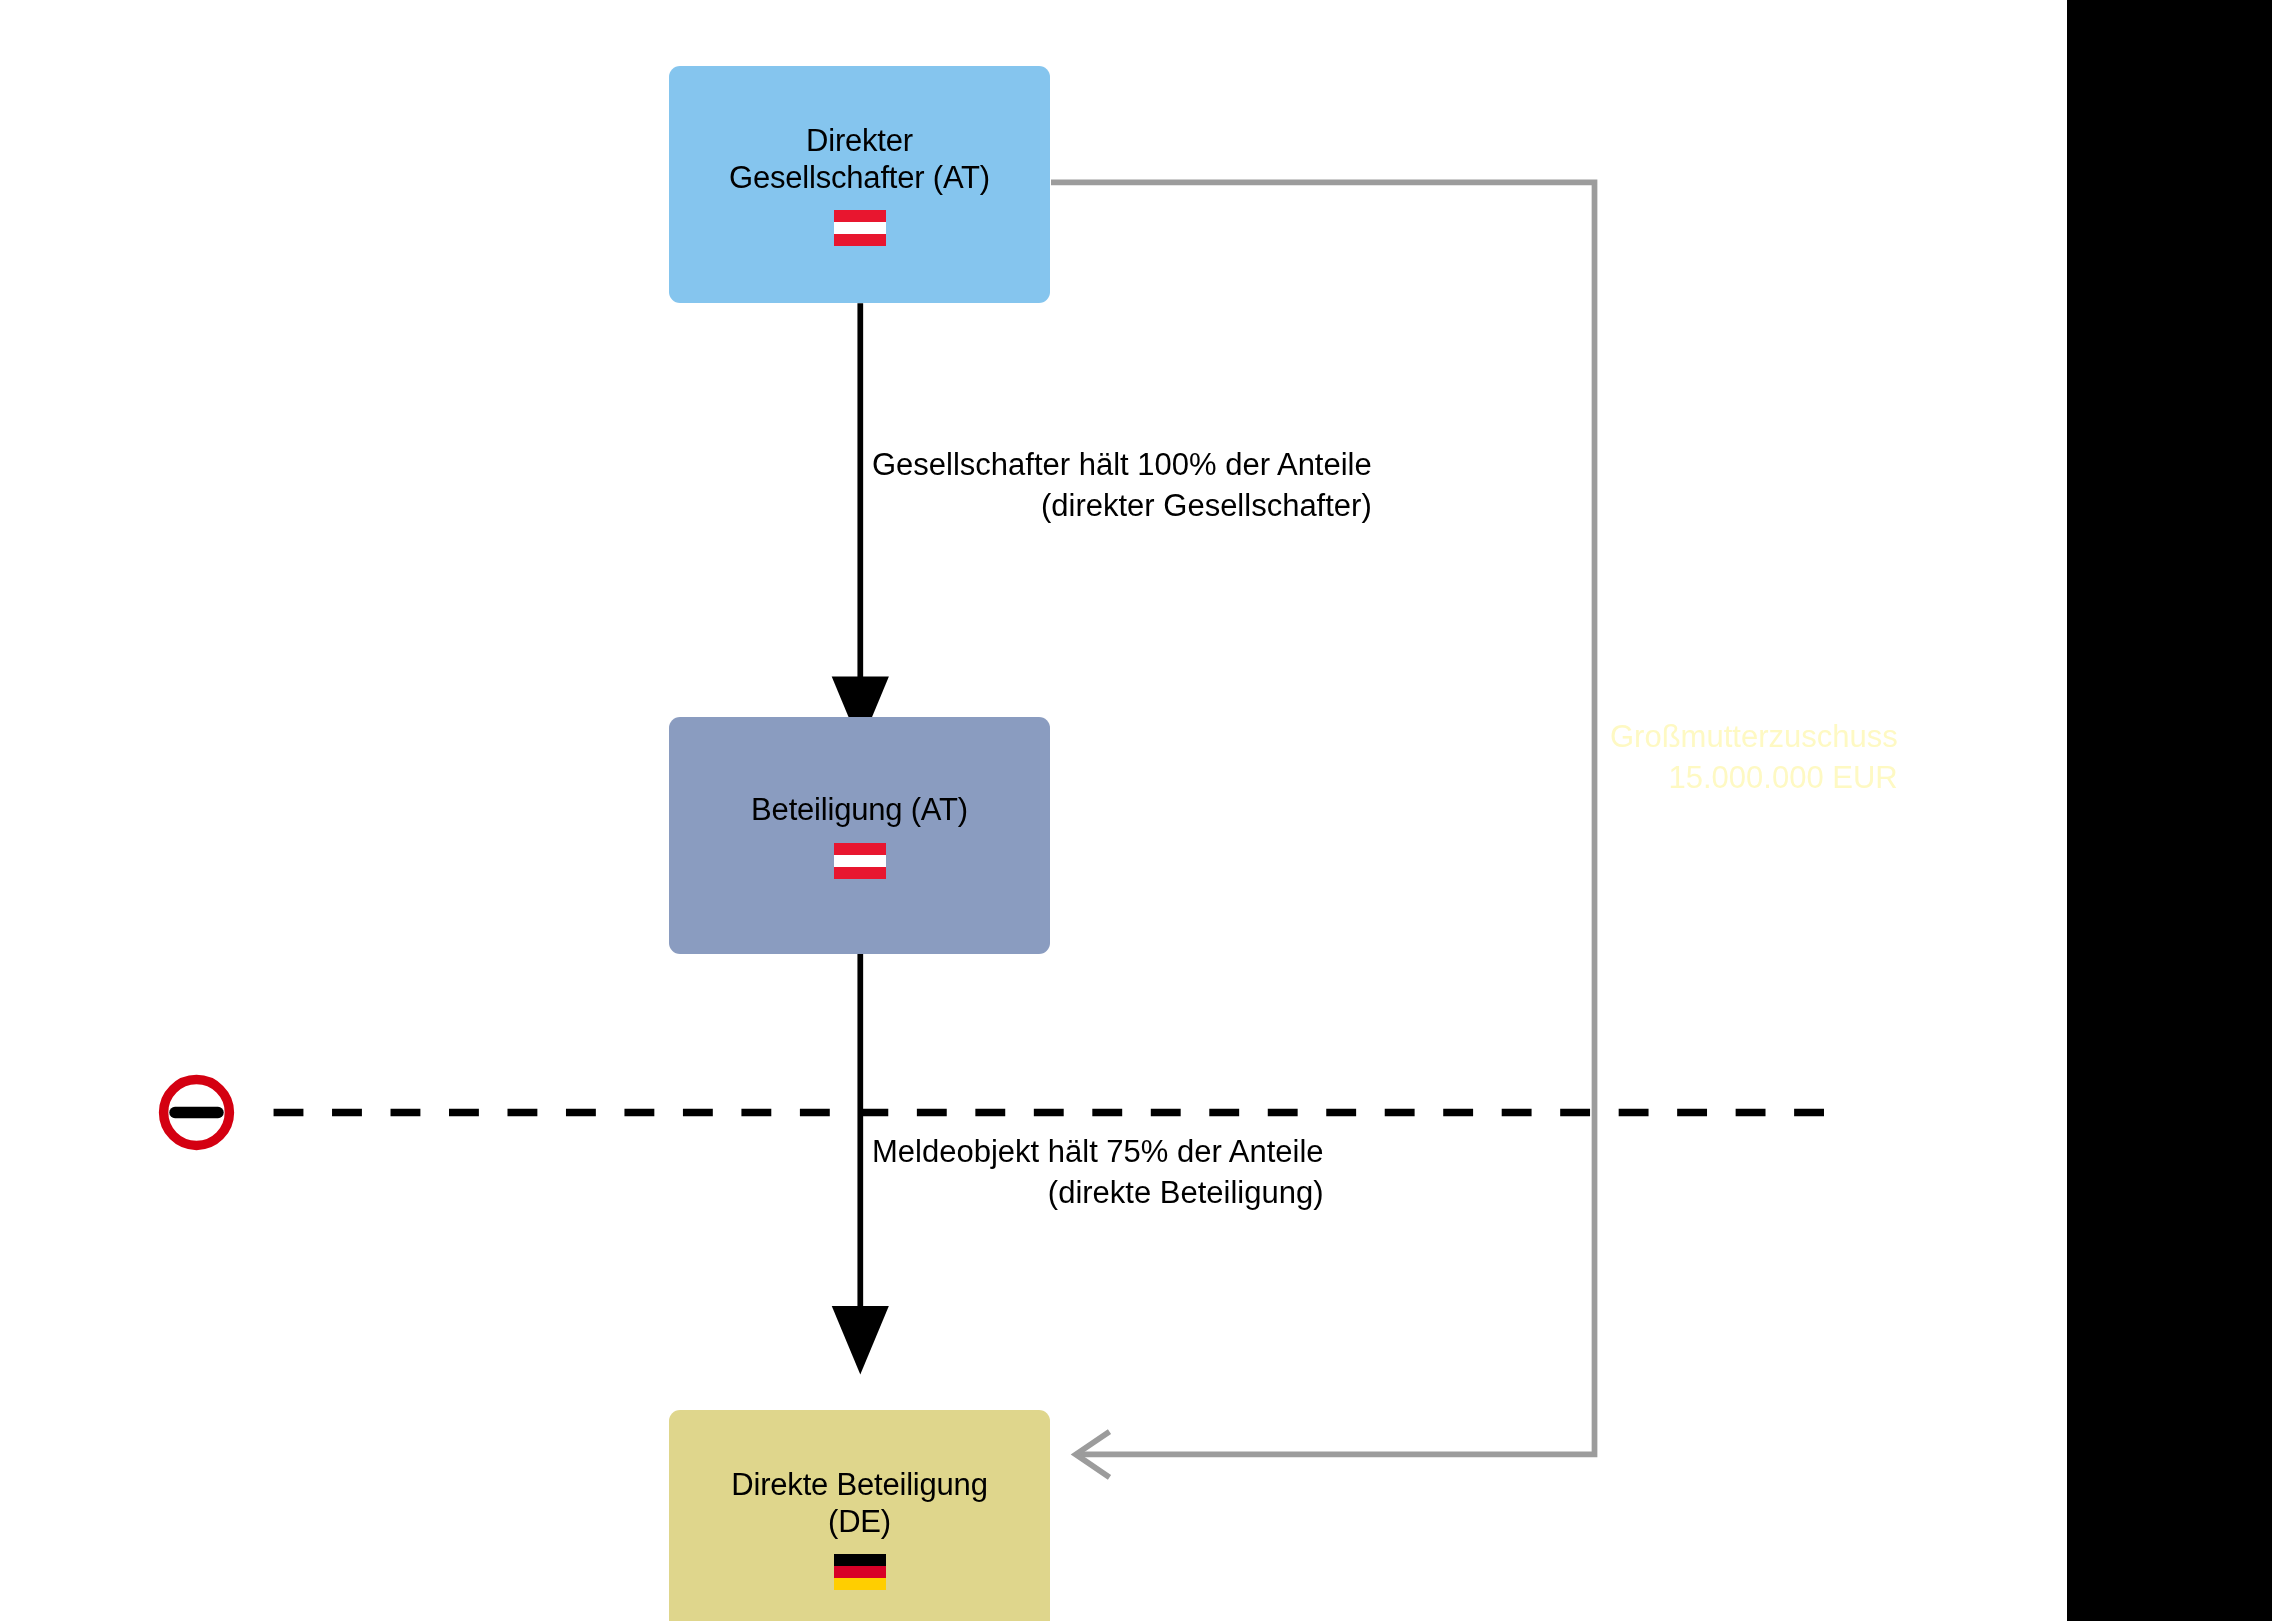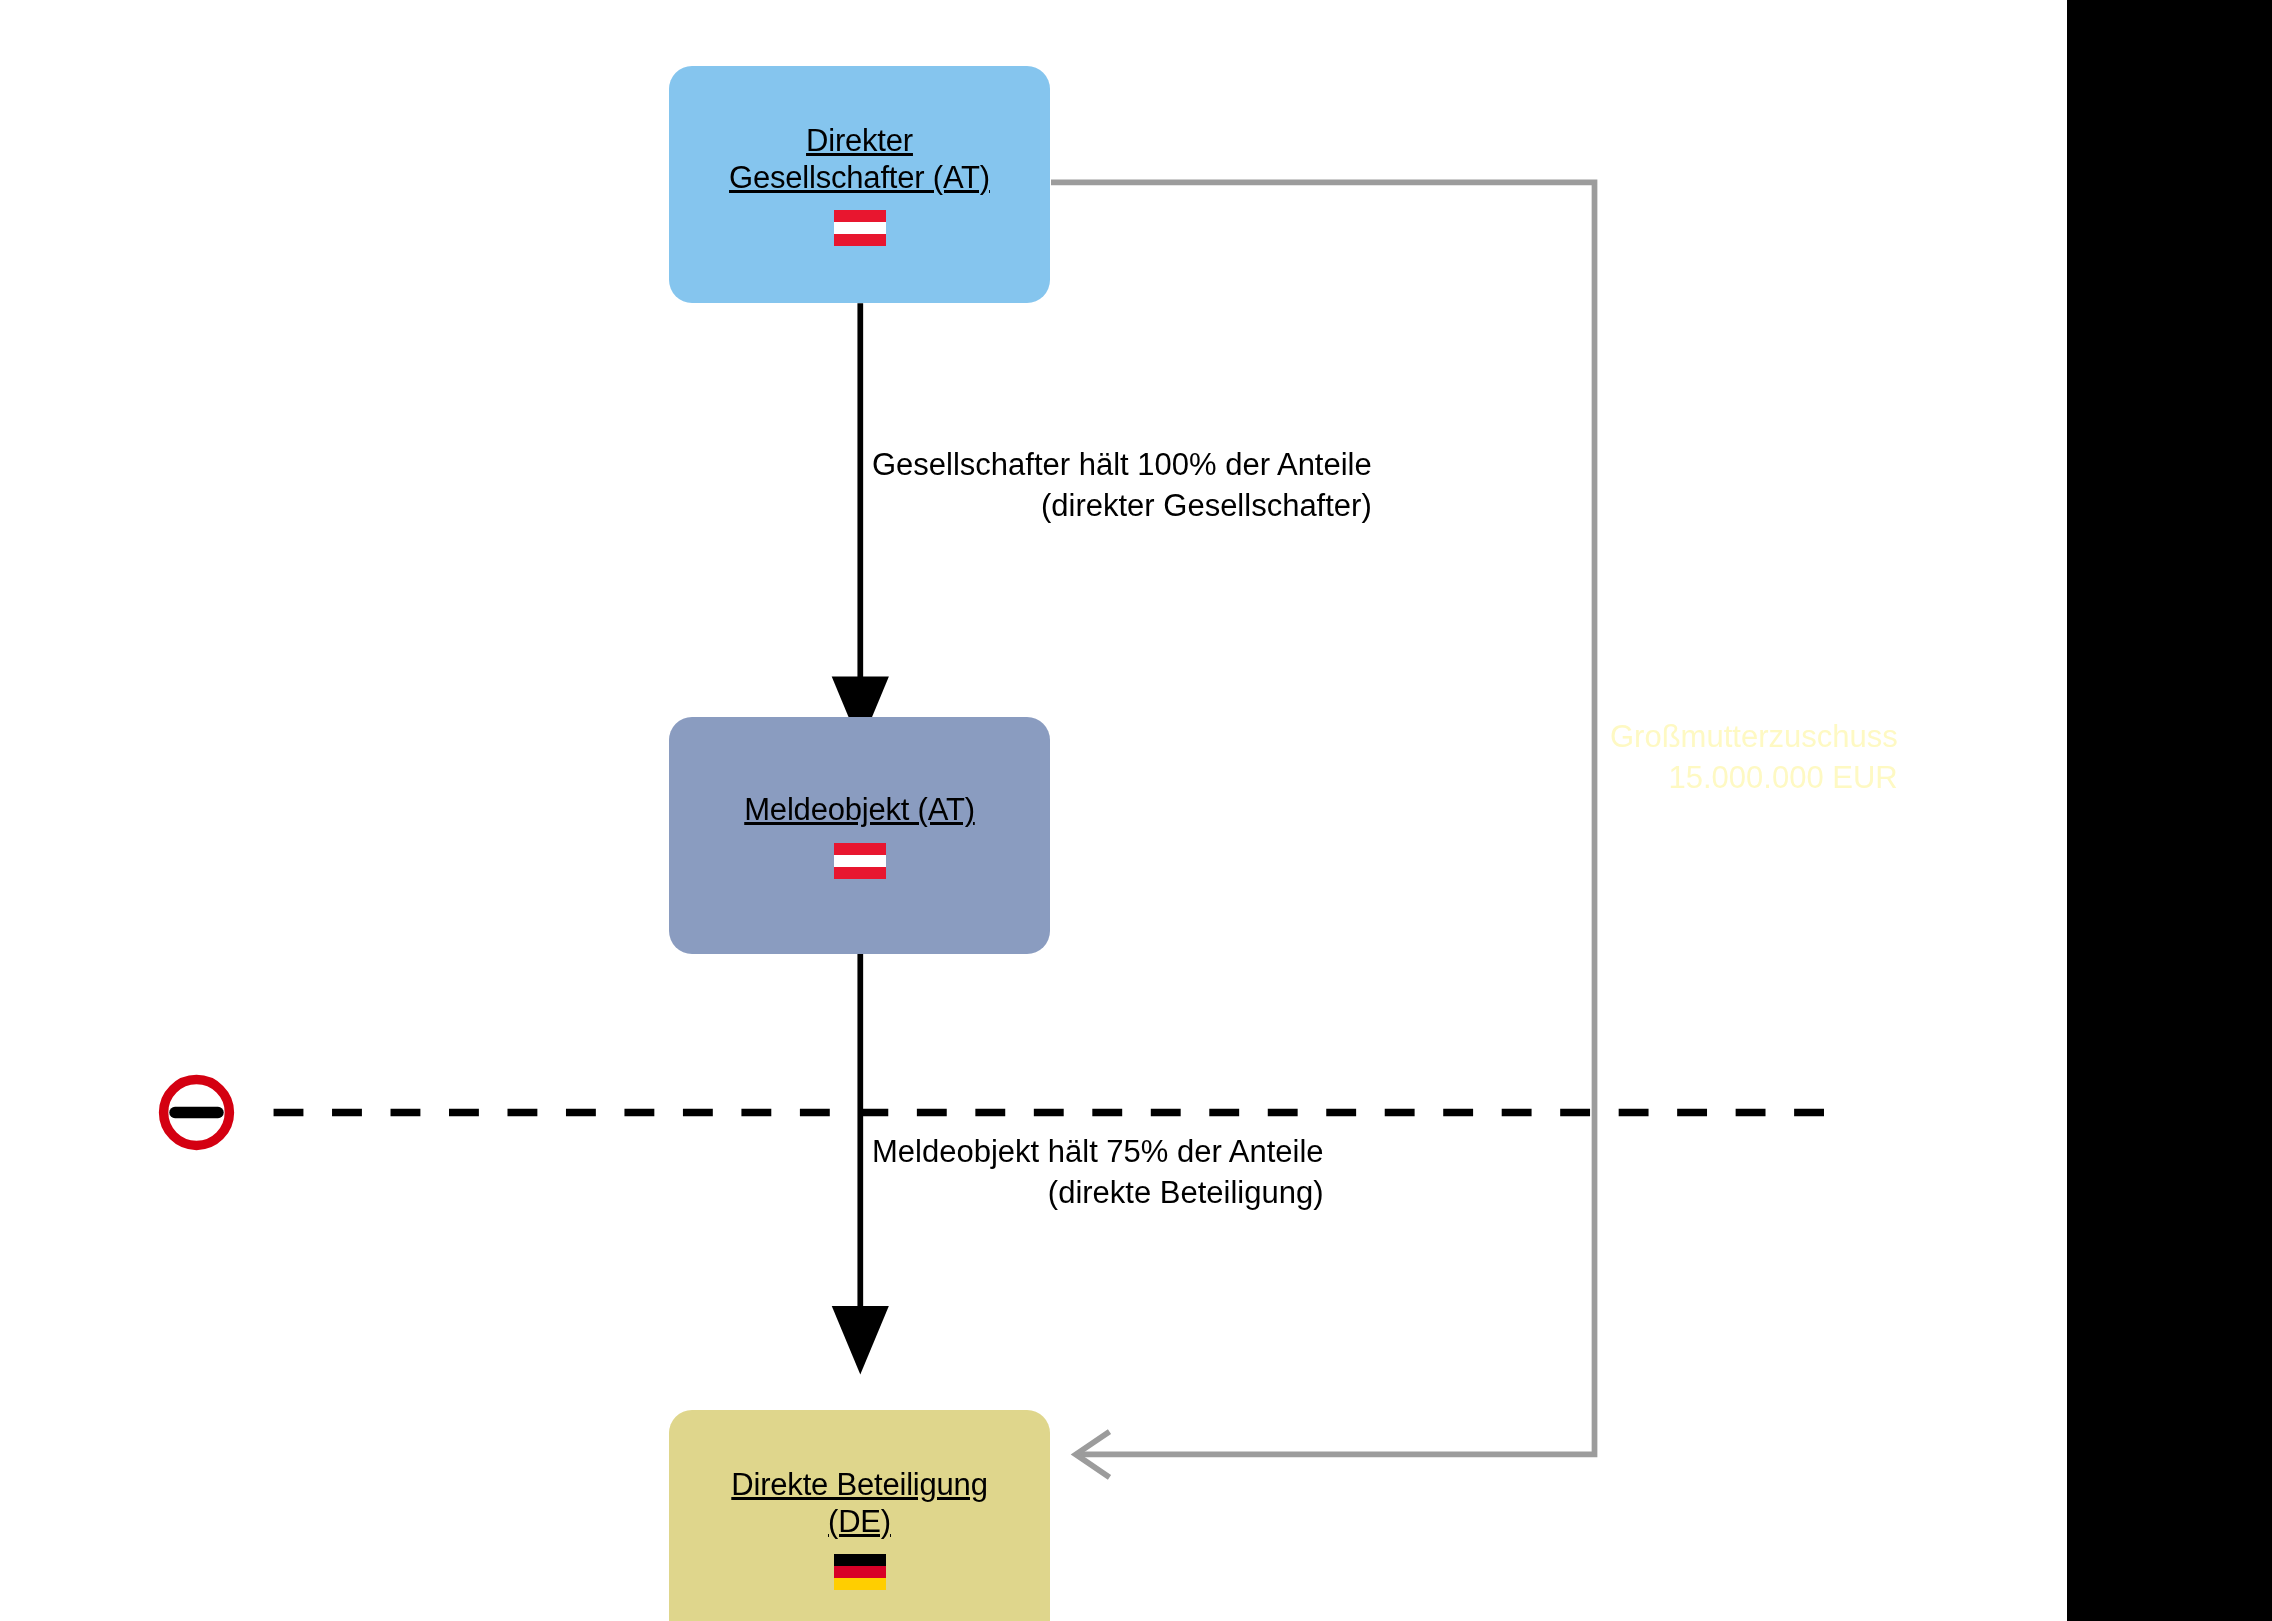--- a/index.html
+++ b/index.html
@@ -32,29 +32,28 @@
     top: 0;
     width: 2273px;
     height: 1621px;
   }
 
   
   .node {
     position: absolute;
     width: 381px;
     height: 237px;
-    border-radius: 23px;
+    border-radius: 11px;
     box-sizing: border-box;
     display: flex;
     flex-direction: column;
     align-items: center;
     justify-content: center;
     color: #000000;
     text-align: center;
-    text-decoration: underline;
   }
   .node-label {
     font-size: 31px;
     line-height: 1.18;
     letter-spacing: -0.2px;
     white-space: pre-line;
     padding: 0 9px;
   }
   .flag {
     width: 52px;
@@ -130,21 +129,21 @@
     <div class="node-label">Direkter
 Gesellschafter (AT)</div>
     <div class="flag">
       <span style="background:#E8162F"></span>
       <span style="background:#FFFFFF"></span>
       <span style="background:#E8162F"></span>
     </div>
   </div>
 
   <div id="node-reporting" class="node">
-    <div class="node-label">Meldeobjekt (AT)</div>
+    <div class="node-label">Beteiligung (AT)</div>
     <div class="flag">
       <span style="background:#E8162F"></span>
       <span style="background:#FFFFFF"></span>
       <span style="background:#E8162F"></span>
     </div>
   </div>
 
   <div id="node-subsidiary" class="node">
     <div class="node-label">Direkte Beteiligung
 (DE)</div>

